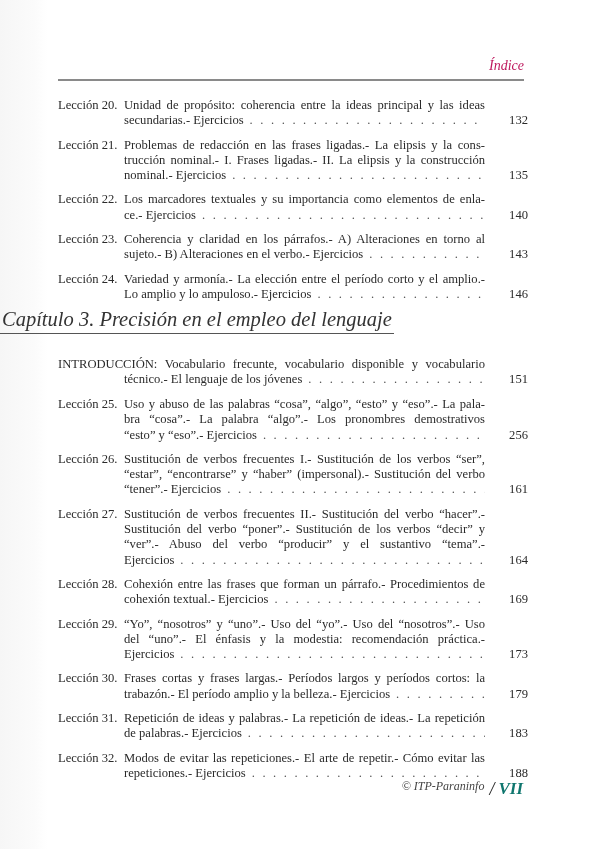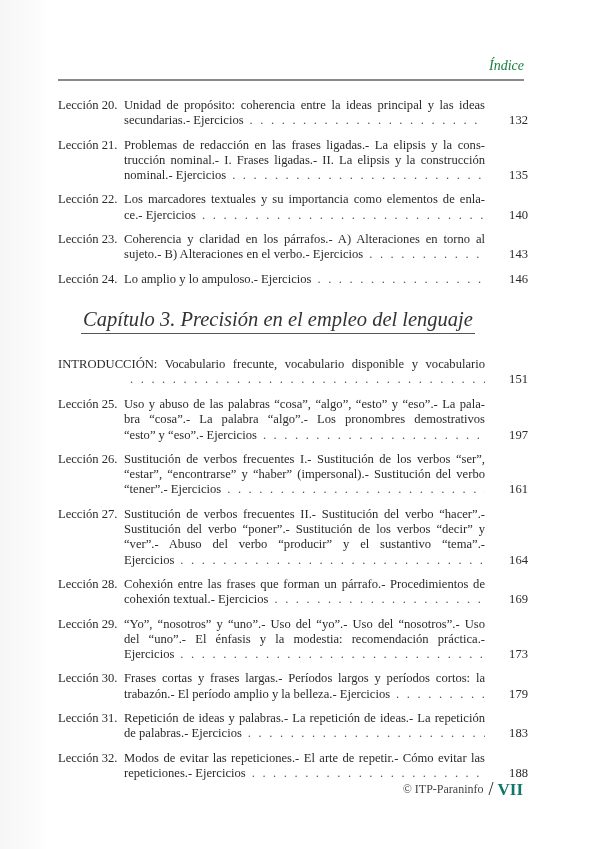--- a/index.html
+++ b/index.html
@@ -9,21 +9,21 @@
   }
   .page-shade {
     position: absolute; left: 0; top: 0; width: 48px; height: 849px;
     background: linear-gradient(to right, #f6f6f6, #fbfbfb 70%, #ffffff);
   }
   .running-head {
     position: absolute; left: 58px; top: 56px; width: 466px; height: 26px;
   }
   .running-head .title {
     position: absolute; right: 0; top: 2px;
-    font-style: italic; font-size: 14px; color: #15803d;
+    font-style: italic; font-size: 14px; color: #be185d;
   }
   .running-head .rule {
     position: absolute; left: 0; right: 0; top: 23px; height: 2px; background: #8a8a8a;
   }
   .toc {
     position: absolute; left: 58px; width: 470px;
   }
   .entry {
     position: relative; font-size: 12.6px; line-height: 15.3px; margin-bottom: 9px; font-family: Liberation Serif, serif;
   }
@@ -40,29 +40,29 @@
   }
   .entry .last .txt { white-space: nowrap; }
   .entry .last .dots {
     flex: 1; overflow: hidden; white-space: nowrap; margin-left: 6px; letter-spacing: 2.2px; color: #555;
   }
   .entry .page {
     position: absolute; right: 0; bottom: 0; width: 30px; text-align: right;
   }
   .intro .first-line { display: block; text-align: justify; text-align-last: justify; width: 427px; }
   .chapter-title {
-    position: absolute; left: 0; width: 556px; top: 308px; text-align: center;
+    position: absolute; left: 0; width: 556px; top: 308px; 
   }
   .chapter-title span {
     display: inline-block; font-style: italic; font-size: 20.5px; color: #333;
     border-bottom: 1.5px solid #555; padding: 0 2px 2px 2px;
   }
   .footer {
     position: absolute; right: 77px; top: 779px; font-size: 12px; color: #444;
-    display: flex; align-items: center;
+    display: flex; align-items: flex-start; font-style: italic;
   }
   .footer .slash { font-size: 18px; margin: 0 4px 0 5px; color: #222; }
   .footer .roman { font-size: 17px; font-weight: bold; color: #0f766e; }
 </style>
 </head>
 <body>
 
 <div class="page-shade"></div>
 
 <div class="running-head">
@@ -112,20 +112,21 @@
         <div class="last">
           <span class="txt">sujeto.- B) Alteraciones en el verbo.- Ejercicios</span>
           <span class="dots">. . . . . . . . . . . . . . . . . . . . . . . . . . . . . . . . . . . . . . . . . . . . . . . . . . . . . . . . . . . . . . . . . . . .</span>
         </div>
       </div>
       <span class="page">143</span>
     </div>
     <div class="entry">
       <span class="label">Lección 24.</span>
       <div class="body">
+        <span class="line just">Variedad y armonía.- La elección entre el período corto y el amplio.-</span>
         <div class="last">
           <span class="txt">Lo amplio y lo ampuloso.- Ejercicios</span>
           <span class="dots">. . . . . . . . . . . . . . . . . . . . . . . . . . . . . . . . . . . . . . . . . . . . . . . . . . . . . . . . . . . . . . . . . . . .</span>
         </div>
       </div>
       <span class="page">146</span>
     </div>
   </div>
 
 <div class="chapter-title">
@@ -133,39 +134,40 @@
 </div>
 
 <div class="toc" id="toc-intro" style="top:357px;">
   <div class="entry intro">
     <div class="first-line">
       <span>INTRODUCCIÓN:</span>
       <span>Vocabulario frecunte, vocabulario disponible y vocabulario</span>
     </div>
     <div class="body" style="margin-left:66px;width:361px;">
       <div class="last">
+        <span class="txt">técnico.- El lenguaje de los jóvenes</span>
         <span class="dots">. . . . . . . . . . . . . . . . . . . . . . . . . . . . . . . . . . . . . . . . . . . . . . . . . . . . . . . . . . . . . . . . . . . .</span>
       </div>
     </div>
     <span class="page">151</span>
   </div>
 </div>
 
 <div class="toc" id="toc-b" style="top:397px;">
     <div class="entry">
       <span class="label">Lección 25.</span>
       <div class="body">
         <span class="line just">Uso y abuso de las palabras “cosa”, “algo”, “esto” y “eso”.- La pala-</span>
         <span class="line just">bra “cosa”.- La palabra “algo”.- Los pronombres demostrativos</span>
         <div class="last">
           <span class="txt">“esto” y “eso”.- Ejercicios</span>
           <span class="dots">. . . . . . . . . . . . . . . . . . . . . . . . . . . . . . . . . . . . . . . . . . . . . . . . . . . . . . . . . . . . . . . . . . . .</span>
         </div>
       </div>
-      <span class="page">197</span>
+      <span class="page">256</span>
     </div>
     <div class="entry">
       <span class="label">Lección 26.</span>
       <div class="body">
         <span class="line just">Sustitución de verbos frecuentes I.- Sustitución de los verbos “ser”,</span>
         <span class="line just">“estar”, “encontrarse” y “haber” (impersonal).- Sustitución del verbo</span>
         <div class="last">
           <span class="txt">“tener”.- Ejercicios</span>
           <span class="dots">. . . . . . . . . . . . . . . . . . . . . . . . . . . . . . . . . . . . . . . . . . . . . . . . . . . . . . . . . . . . . . . . . . . .</span>
         </div>

